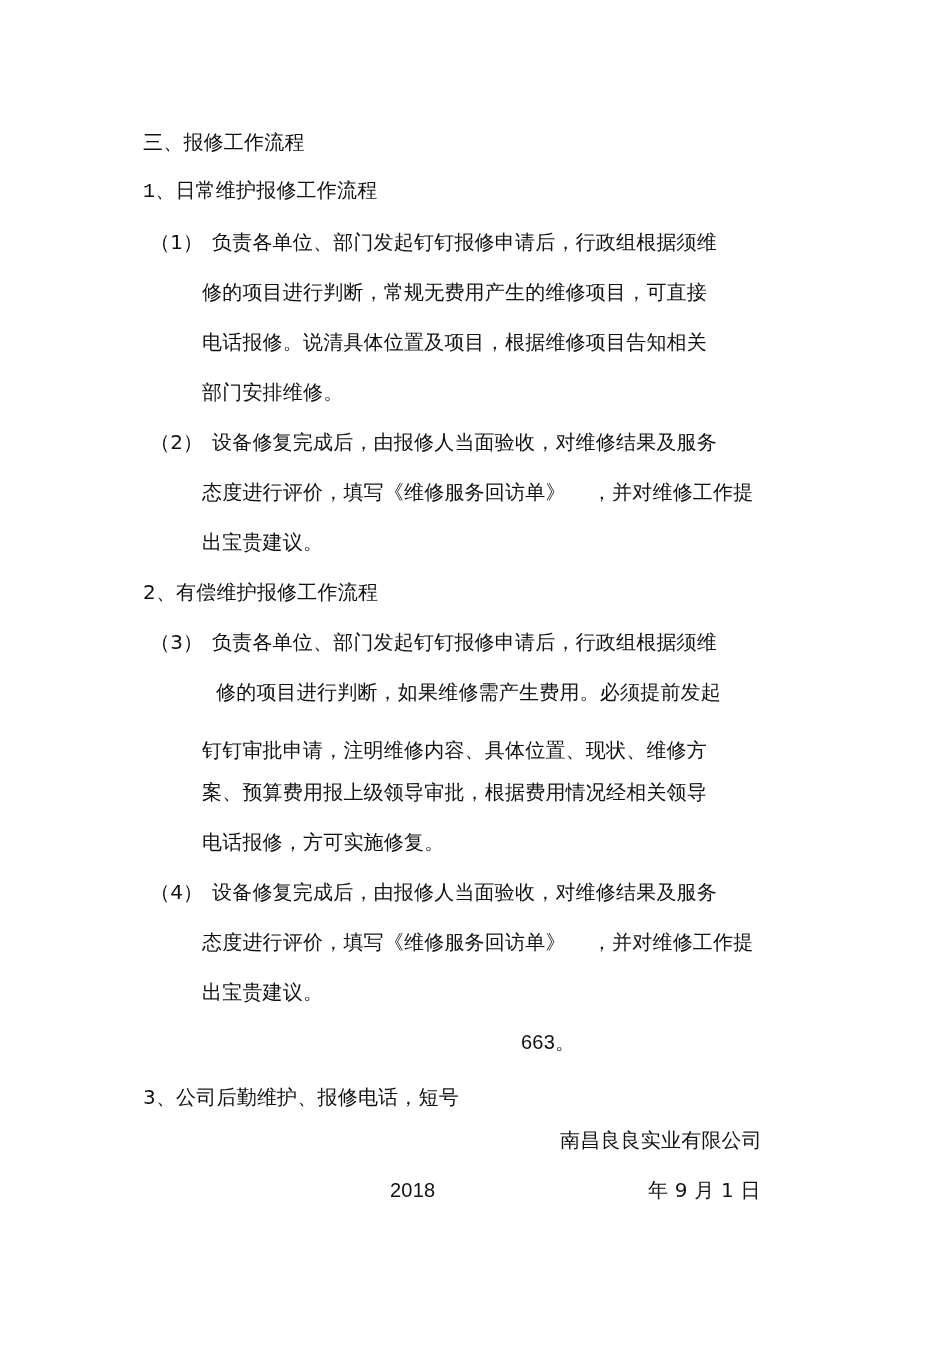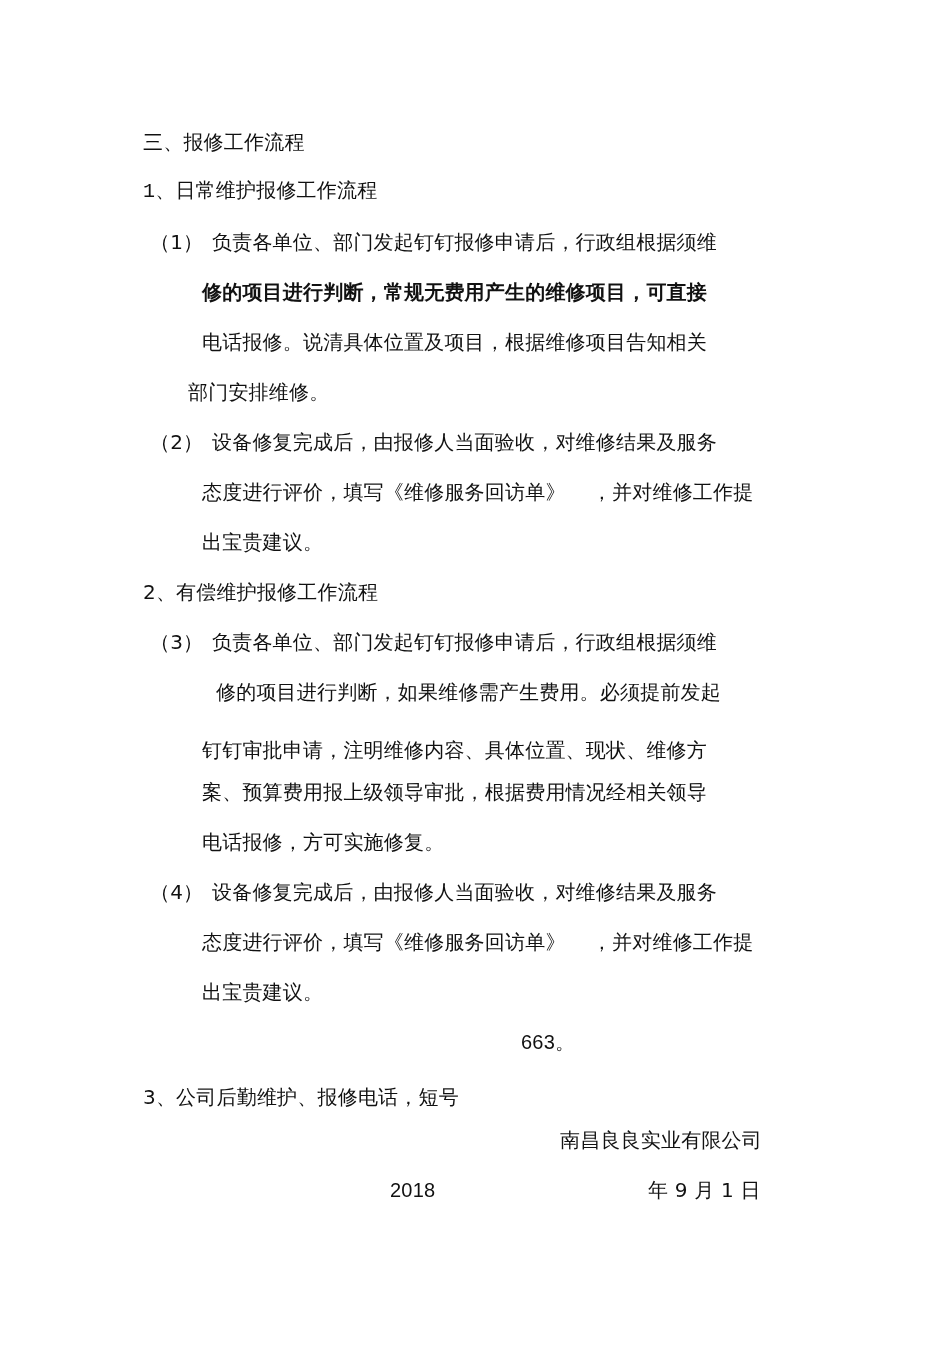--- a/index.html
+++ b/index.html
@@ -30,23 +30,23 @@
 <body>
 
 <div>
 
   <div class="line" style="left:143px; top:129px;">三、报修工作流程</div>
 
   <div class="line" style="left:143px; top:179px;font-family:Liberation Mono, monospace;">1、日常维护报修工作流程</div>
 
   <div class="line" style="left:150px; top:229px;">（1）</div>
   <div class="line" style="left:212px; top:229px;">负责各单位、部门发起钉钉报修申请后，行政组根据须维</div>
-  <div class="line" style="left:202px; top:279px;font-weight:bold;">修的项目进行判断，常规无费用产生的维修项目，可直接</div>
+  <div class="line" style="left:202px; top:279px;">修的项目进行判断，常规无费用产生的维修项目，可直接</div>
   <div class="line" style="left:202px; top:329px;">电话报修。说清具体位置及项目，根据维修项目告知相关</div>
-  <div class="line" style="left:188px; top:379px;">部门安排维修。</div>
+  <div class="line" style="left:202px; top:379px;">部门安排维修。</div>
 
   <div class="line" style="left:150px; top:429px;">（2）</div>
   <div class="line" style="left:212px; top:429px;">设备修复完成后，由报修人当面验收，对维修结果及服务</div>
   <div class="line" style="left:202px; top:479px;">态度进行评价，填写《维修服务回访单》    ，并对维修工作提</div>
   <div class="line" style="left:202px; top:529px;">出宝贵建议。</div>
 
   <div class="line" style="left:143px; top:579px;">2、有偿维护报修工作流程</div>
 
   <div class="line" style="left:150px; top:629px;">（3）</div>
   <div class="line" style="left:212px; top:629px;">负责各单位、部门发起钉钉报修申请后，行政组根据须维</div>

